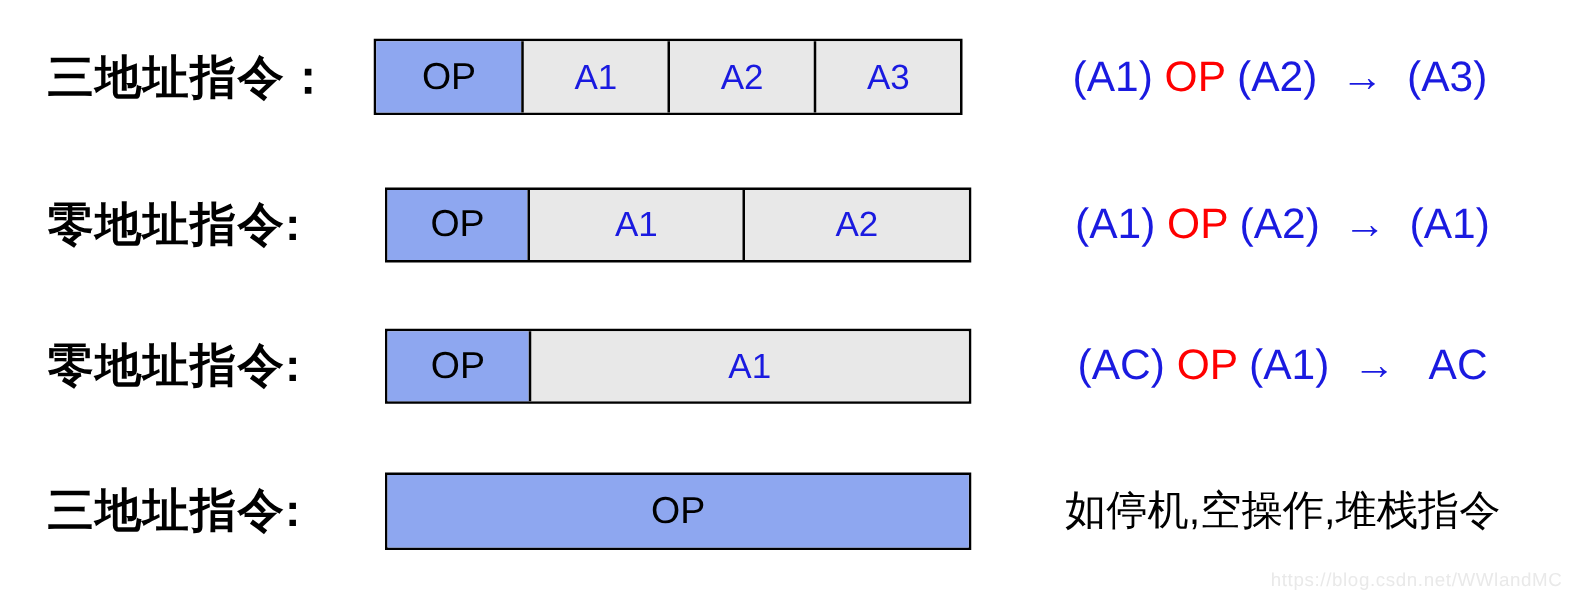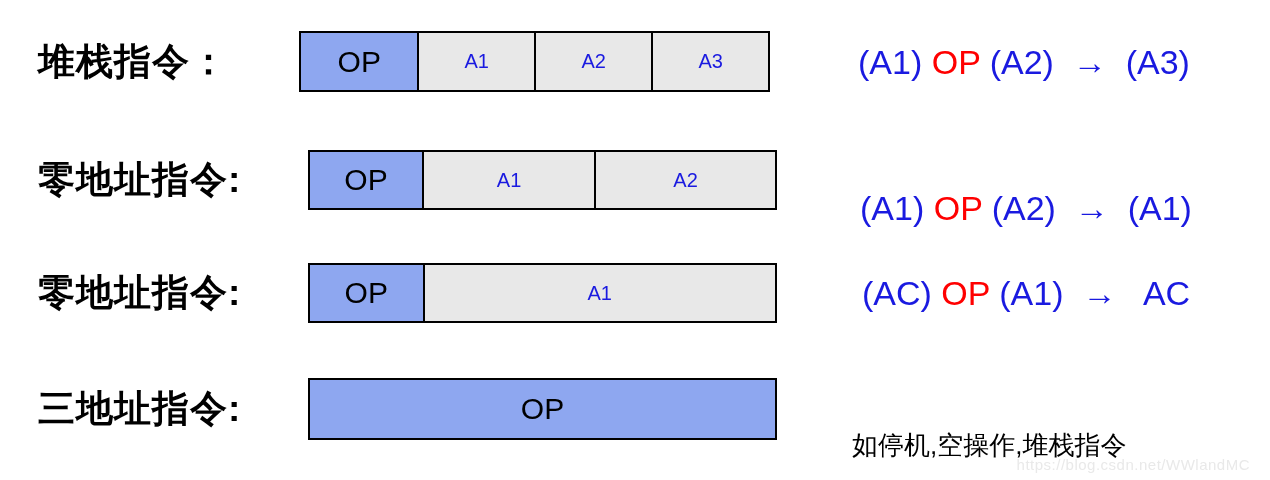--- a/index.html
+++ b/index.html
@@ -48,21 +48,21 @@
   }
   .row:nth-child(1) .format-box { left: 299px; width: 471px; }
   .row:nth-child(2) .format-box { left: 308px; width: 469px; }
   .row:nth-child(3) .format-box { left: 308px; width: 469px; }
   .row:nth-child(4) .format-box { left: 308px; width: 469px; }
 
   .field-cell {
     display: flex;
     align-items: center;
     justify-content: center;
-    font-size: 20px;
+    font-size: 28px;
     box-sizing: border-box;
   }
   .field-cell + .field-cell {
     border-left: 2px solid var(--border-color, #000);
   }
   .field-cell.op {
     background: var(--op-fill, #8EA7F0);
     color: #000;
     font-size: 30px;
   }
@@ -73,54 +73,53 @@
 
   .formula {
     position: absolute;
     top: 50%;
     transform: translateY(-50%);
     font-size: 34px;
     white-space: pre;
     color: var(--formula-blue, #1A1AE0);
   }
   .row:nth-child(1) .formula { left: 858px; }
-  .row:nth-child(2) .formula { left: 860px; margin-top: 28px; }
+  .row:nth-child(2) .formula { left: 860px; }
   .row:nth-child(3) .formula { left: 862px; text-align: center; }
   .row:nth-child(4) .formula { left: 852px; }
 
   .formula .f-op { color: var(--formula-red, #FF0000); }
   .formula .f-operand { color: var(--formula-blue, #1A1AE0); }
 
   .note {
     position: absolute;
     top: 50%;
     transform: translateY(-50%);
     left: 852px;
-    font-size: 26px;
+    font-size: 33px;
     color: var(--label-black, #000);
     white-space: nowrap;
-    margin-top: 36px;
   }
 
   .watermark {
     position: absolute;
     right: 20px;
     bottom: 7px;
     font-size: 15px;
     color: var(--watermark-gray, #E9E9E9);
     letter-spacing: 0.5px;
   }
 </style>
 </head>
 <body>
 
 <div class="canvas">
   <div id="rows">
       <div class="row">
-        <span class="row-label">堆栈指令：</span>
+        <span class="row-label">三地址指令：</span>
         <div class="format-box">
           <div class="field-cell op" style="flex: 119 1 0px;">OP</div>
           <div class="field-cell addr" style="flex: 117 1 0px;">A1</div>
           <div class="field-cell addr" style="flex: 118 1 0px;">A2</div>
           <div class="field-cell addr" style="flex: 117 1 0px;">A3</div>
         </div>
         <div class="formula"><span class="f-operand">(A1) </span><span class="f-op">OP</span><span class="f-operand"> (A2)  →  (A3)</span></div>
       </div>
       <div class="row">
         <span class="row-label">零地址指令:</span>

